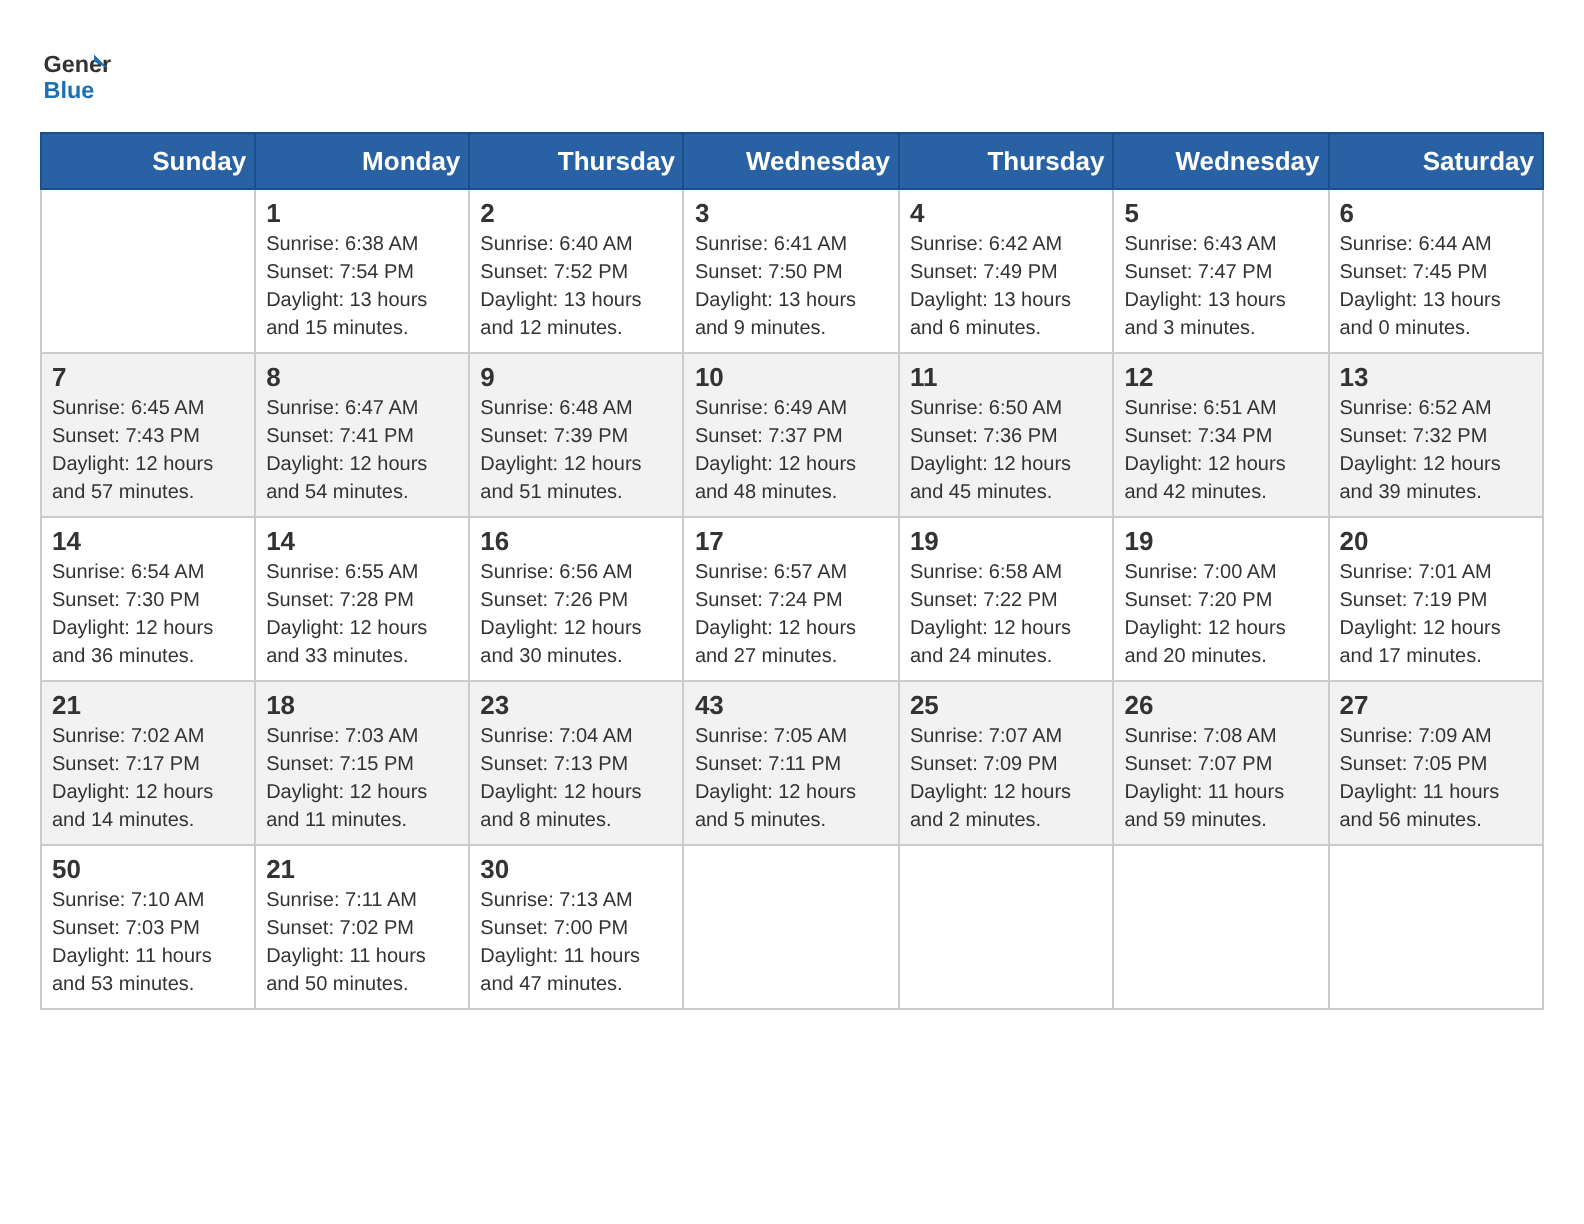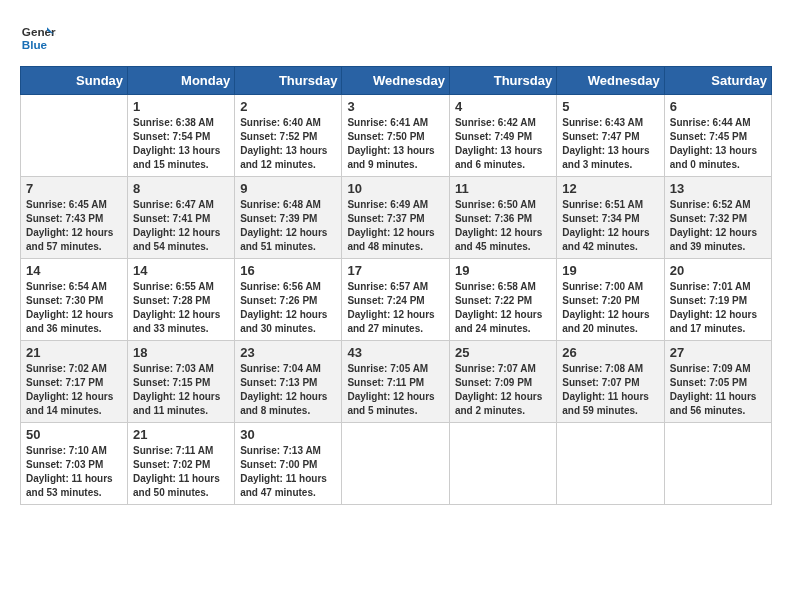--- a/index.html
+++ b/index.html
@@ -60,21 +60,20 @@
     .day-number {
       font-size: 13px;
       font-weight: bold;
       color: #333;
       margin-bottom: 2px;
     }
     .day-info {
       font-size: 10px;
       color: #333;
       line-height: 1.4;
-      font-weight: bold;
     }
     .empty-cell {
       background: #f9f9f9;
     }
     .row-even td { background: #fff; }
     .row-odd td { background: #f2f2f2; }
   </style>
 </head>
 <body>
 

